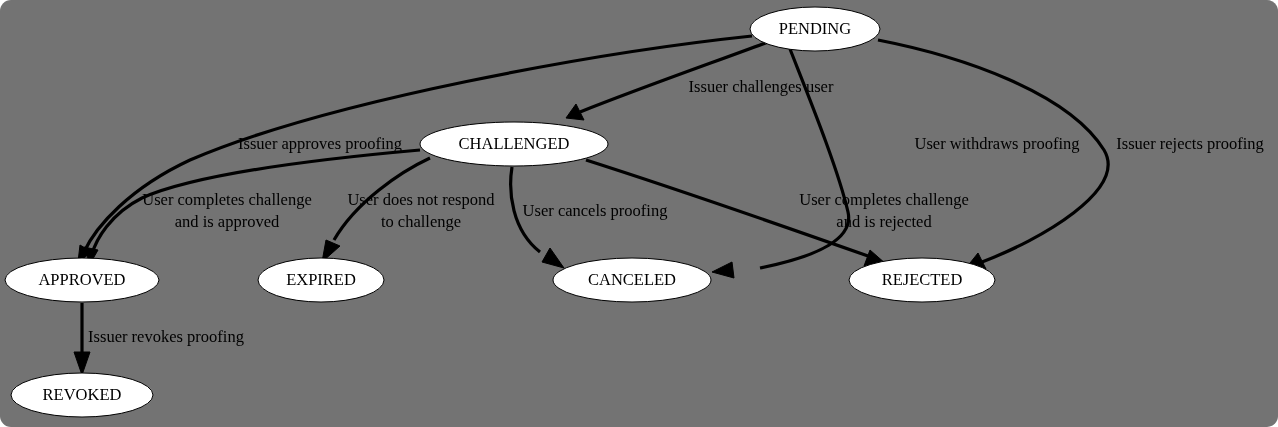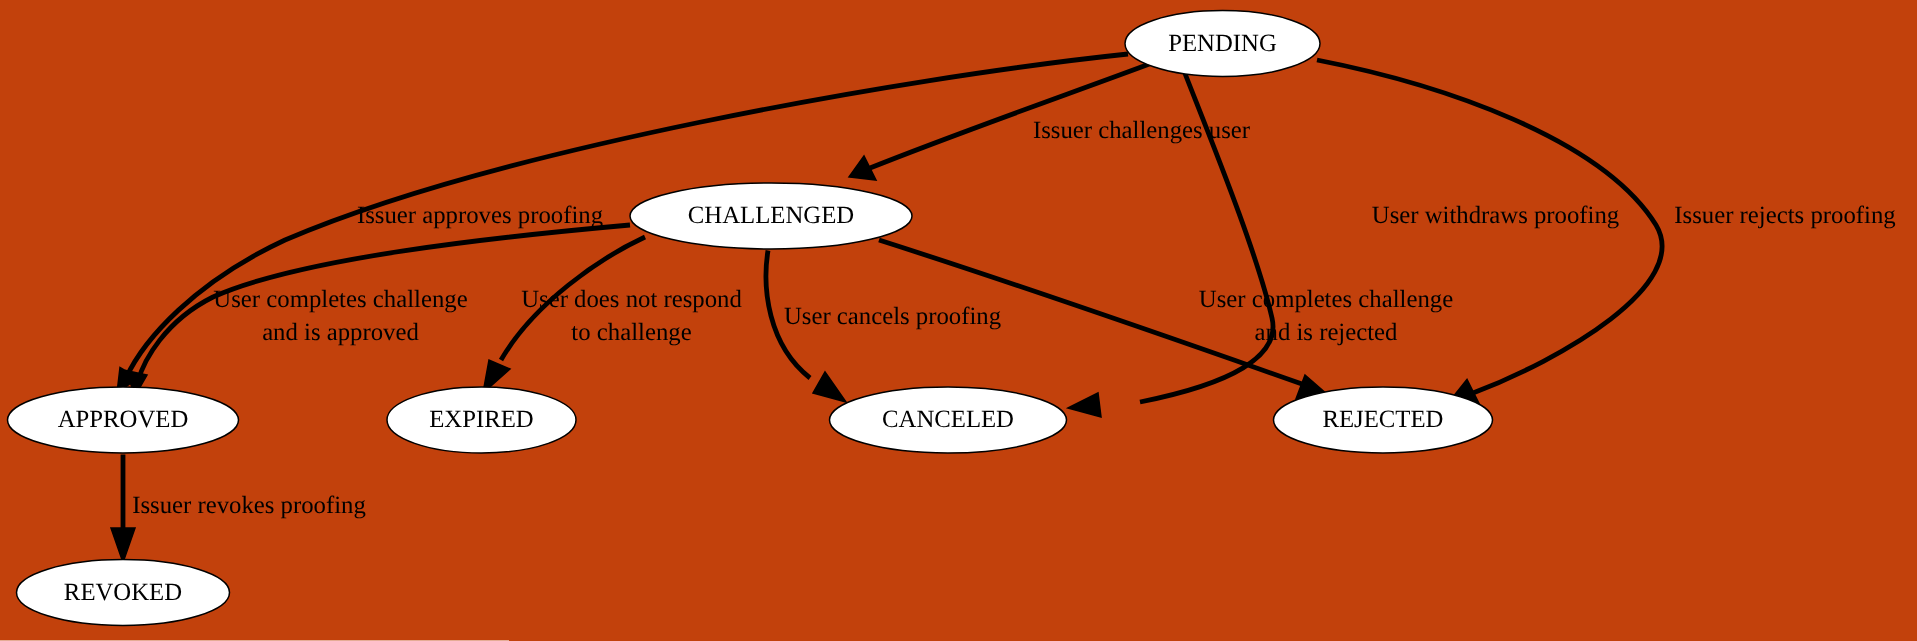--- a/index.html
+++ b/index.html
@@ -11,21 +11,22 @@
   body {
     width: 1278px;
     height: 427px;
     overflow: hidden;
     font-family: "Liberation Serif", "DejaVu Serif", serif;
   }
   #diagram-root {
     position: relative;
     width: 1278px;
     height: 427px;
-    background: #c2410c;
+    background: #737373;
+    border-radius: 11px;
   }
   svg#graph-canvas {
     position: absolute;
     left: 0;
     top: 0;
     width: 1278px;
     height: 427px;
     display: block;
   }
   .node-ellipse {

